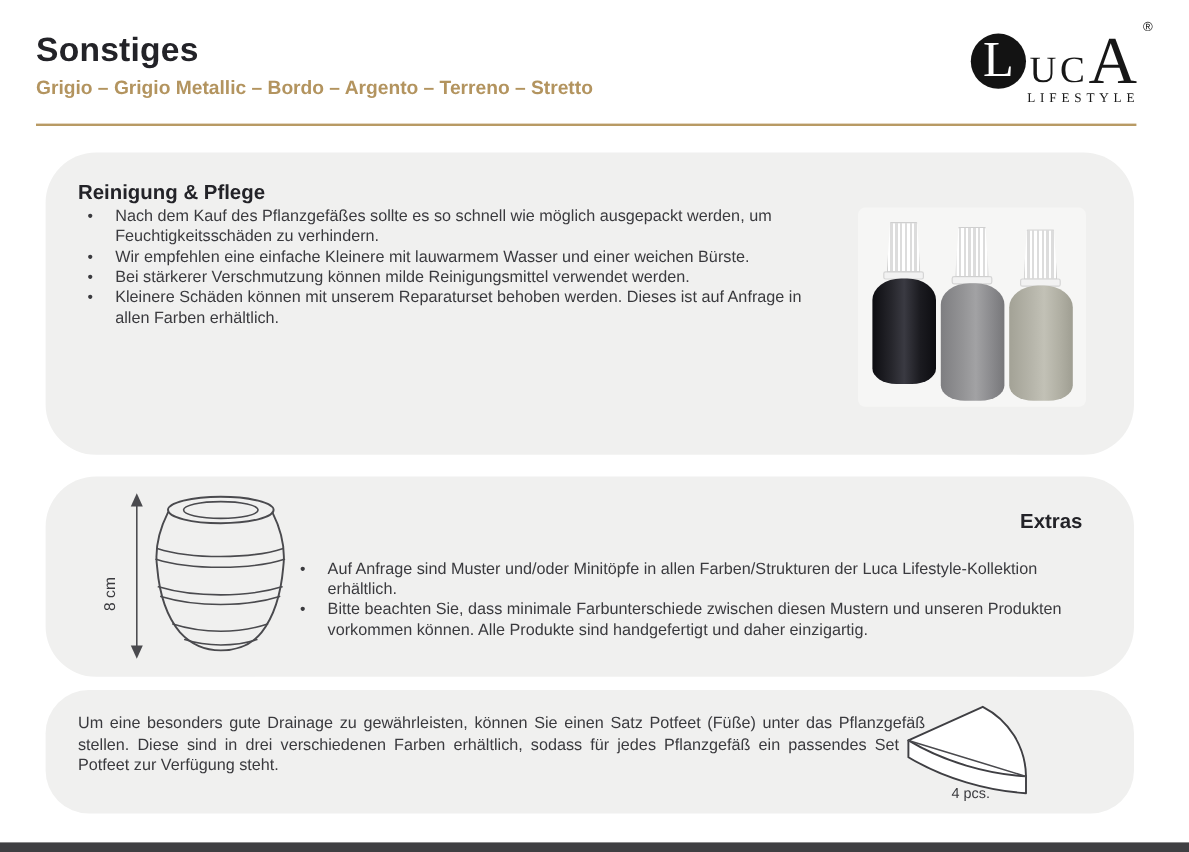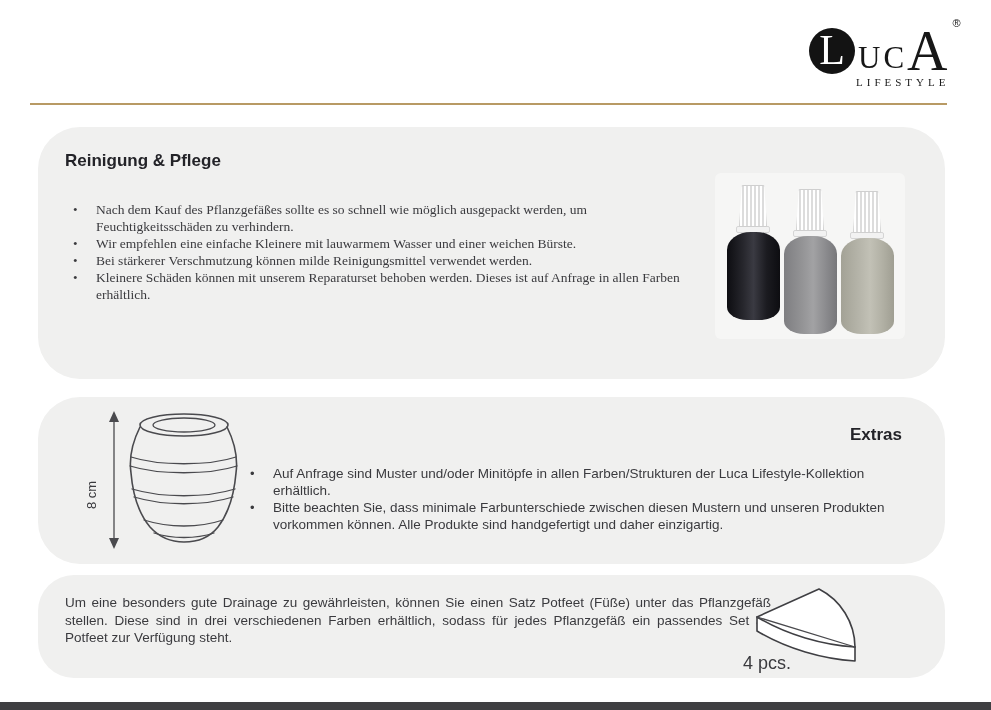--- a/index.html
+++ b/index.html
@@ -33,21 +33,21 @@
   .card-potfeet  { top:575px; height:103px; border-radius:36px; }
   .card-heading { font-size:17px; font-weight:700; color:#232328;text-align:right; }
 
   
   .cleaning-heading { position:absolute; left:27px; top:24px; }
   .bullet-list { list-style:none; margin:0; padding:0; }
   .bullet-list li { position:relative; padding-left:31px; font-size:13.5px; line-height:17px;
                     color:#3a3a3e; }
   .bullet-list li::before { content:"\2022"; position:absolute; left:8px; top:0; font-size:13px;
                             color:#3a3a3e; }
-  .cleaning-bullets { position:absolute; left:27px; top:74px; width:632px;font-family:Liberation Serif, serif; }
+  .cleaning-bullets { position:absolute; left:27px; top:44px; width:632px; }
 
   
   .bottles-photo { position:absolute; right:40px; top:46px; width:190px; height:166px;
                    background:#f6f6f5; border-radius:6px; display:flex; align-items:flex-start;
                    justify-content:center; gap:4px; padding-top:12px; box-sizing:border-box; }
   .bottle { display:flex; flex-direction:column; align-items:center; }
   .bottle-cap { width:28px; height:42px; border:1px solid #cfcfcf; box-sizing:border-box;
                 background:repeating-linear-gradient(90deg,#ffffff 0 2px,#dcdcdc 2px 4px);
                 clip-path:polygon(10% 0, 90% 0, 100% 100%, 0 100%); border-radius:4px 4px 0 0; }
   .bottle-collar { width:34px; height:7px; background:#f2f2f2; border:1px solid #d5d5d5;
@@ -63,37 +63,41 @@
   
   .extras-figure { position:absolute; left:34px; top:8px; }
   .extras-content { position:absolute; left:204px; top:28px; width:660px; }
   .extras-bullets { margin-top:20px; width:655px; }
 
   
   .potfeet-content { position:absolute; left:27px; top:16px; width:706px; }
   .potfeet-text { margin-top:3px; font-size:13.5px; line-height:17.5px; color:#3a3a3e;
                   text-align:justify; }
   .potfeet-figure { position:absolute; right:62px; top:6px; width:140px; }
-  .potfeet-count { display:block; text-align:left; font-size:18px; color:#3a3a3e;
+  .potfeet-count { display:block; text-align:center; font-size:12px; color:#3a3a3e;
                    margin:-14px 8px 0 0; }
 
   svg .ln { fill:none; stroke:#4a4a4e; stroke-width:1.6; stroke-linecap:round; }
   svg .lnt { fill:none; stroke:#4a4a4e; stroke-width:1.3; stroke-linecap:round; }
   svg .fw { fill:#ffffff; stroke:#3f3f43; stroke-width:1.6; stroke-linejoin:round; }
   svg .arrow { fill:#4a4a4e; }
   svg text { font-family:"Liberation Sans", sans-serif; font-size:13px; fill:#3a3a3e; }
 
   
   .footer-bar { position:absolute; left:0; bottom:0; width:991px; height:8px; background:#3f3f42; }
 </style>
 </head>
 <body>
 
 <div class="page">
 
+  <div class="header">
+    <div class="page-title">Sonstiges</div>
+    <div class="page-subtitle">Grigio – Grigio Metallic – Bordo – Argento – Terreno – Stretto</div>
+  </div>
 
   <div class="logo">
     <div class="logo-row">
       <div class="logo-circle">L</div>
       <div class="logo-uc">UC</div>
       <div class="logo-a-wrap">
         <span class="logo-a">A</span>
         <span class="logo-reg">®</span>
       </div>
     </div>

